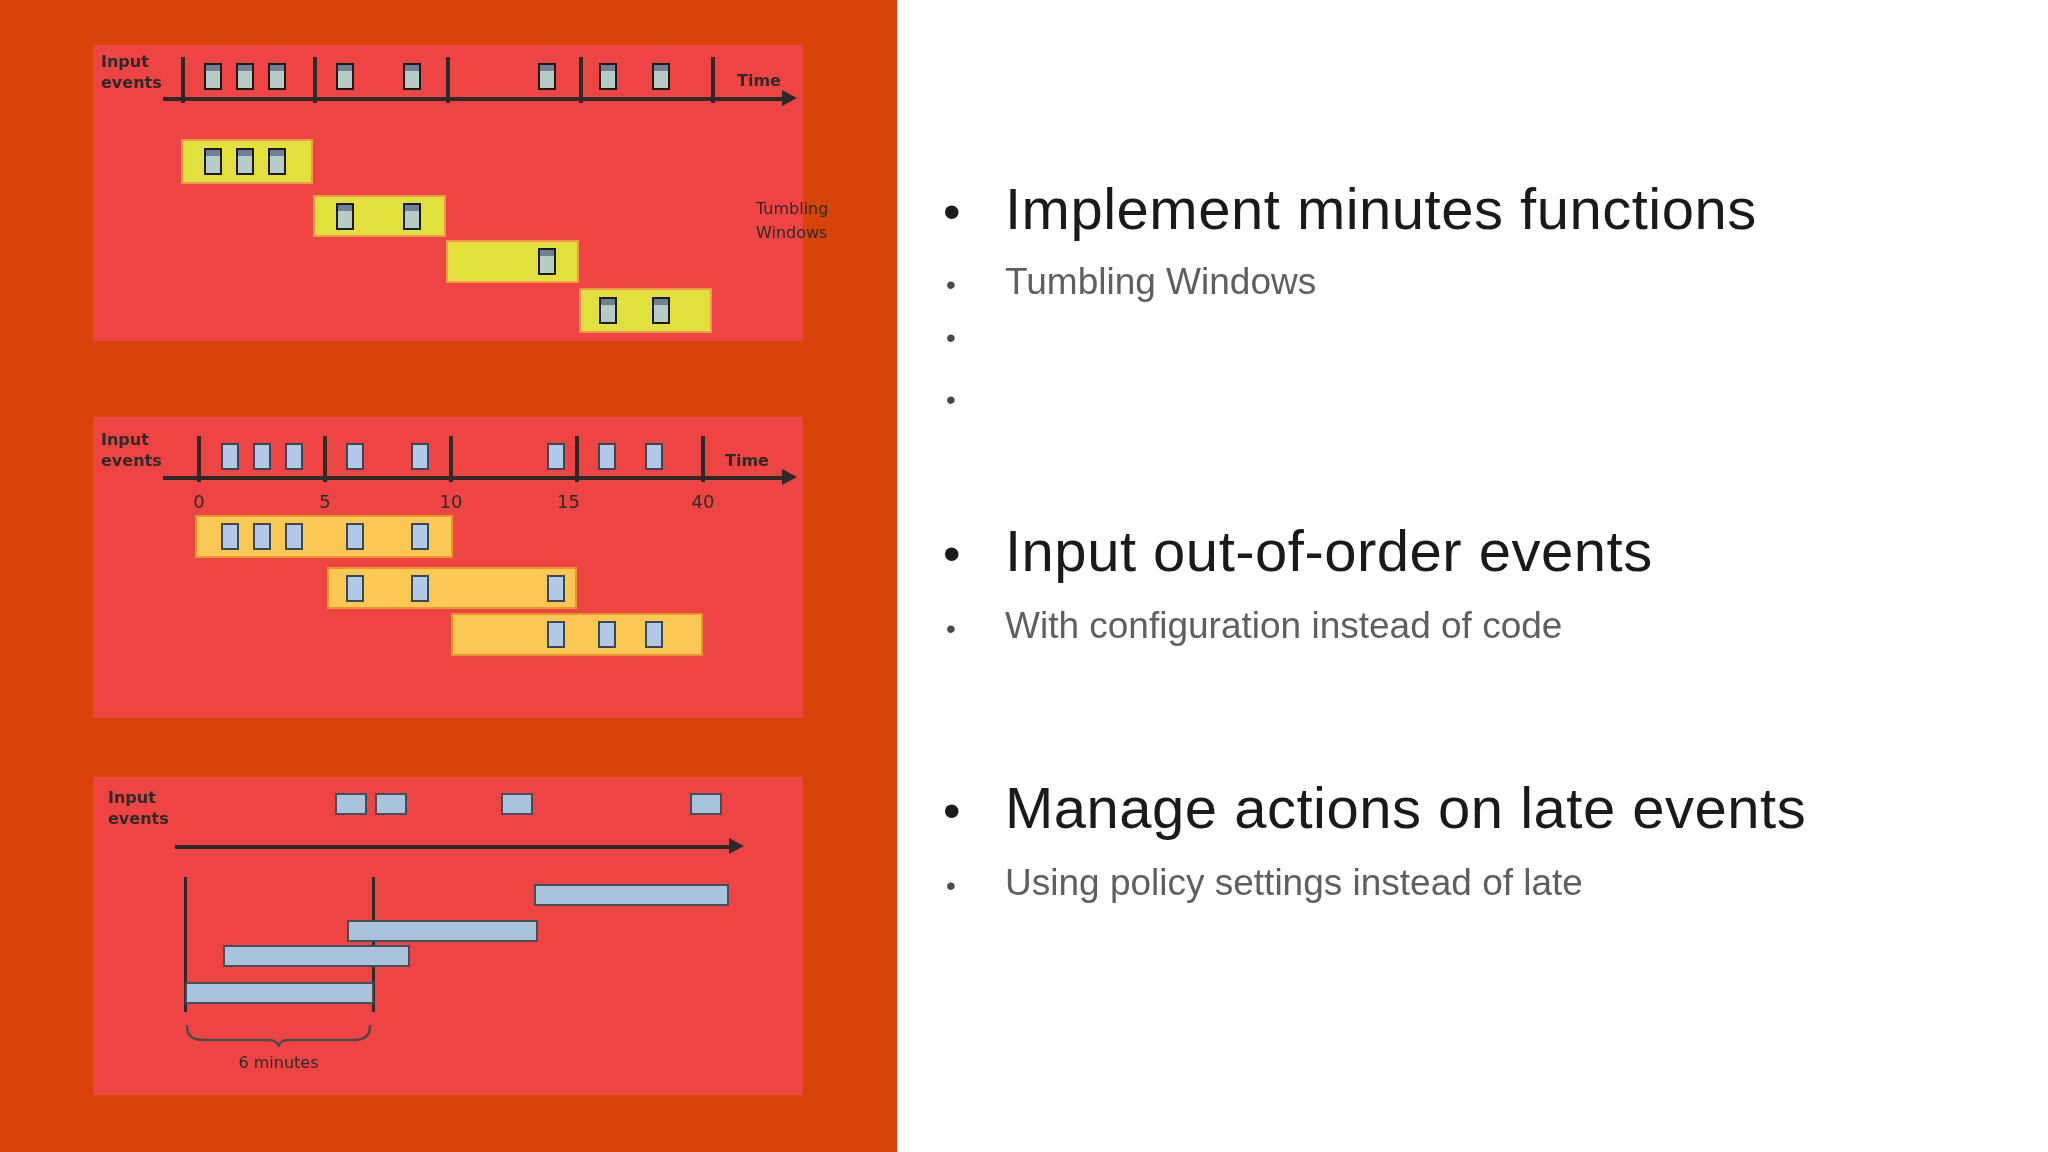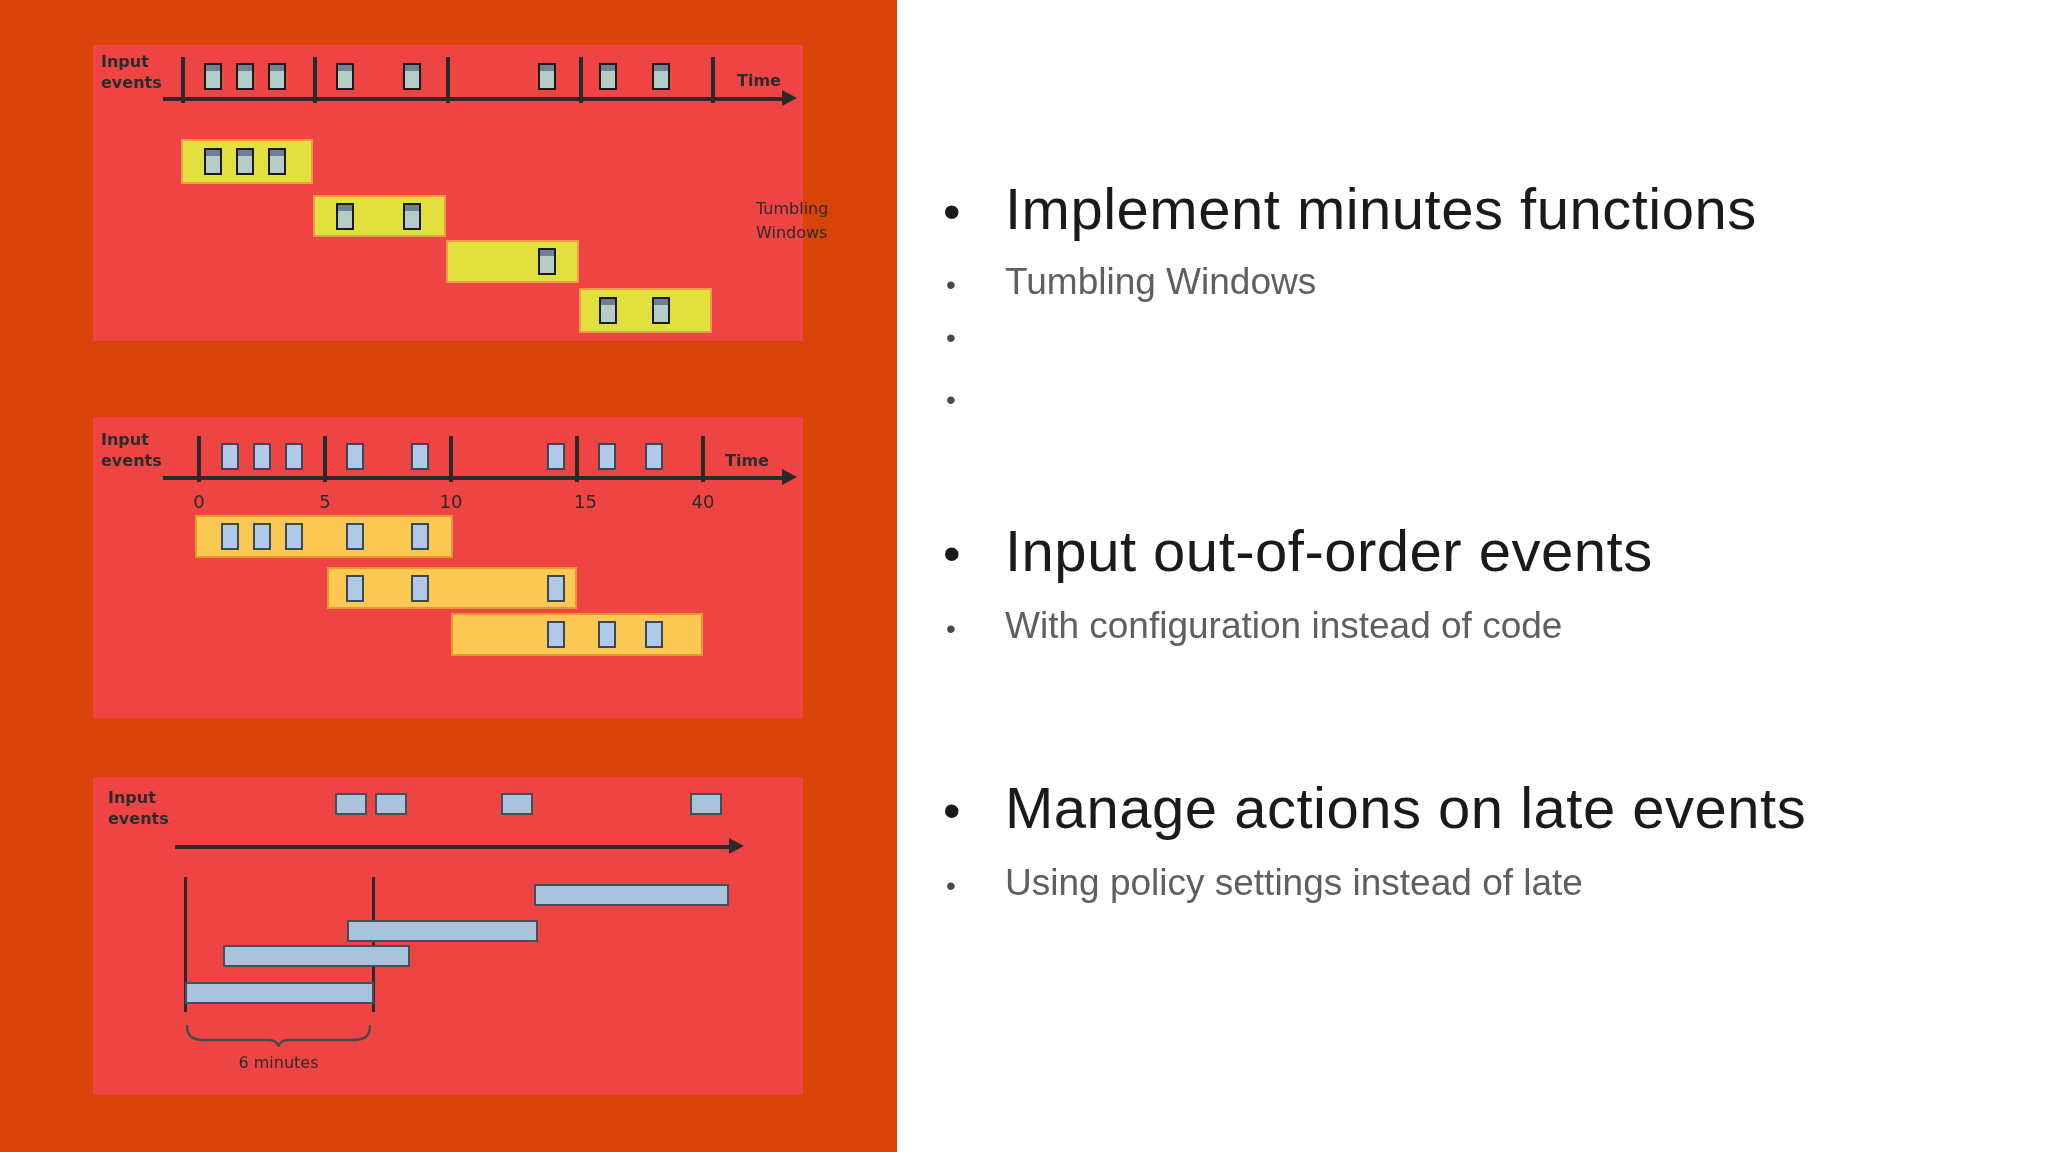--- a/index.html
+++ b/index.html
@@ -68,21 +68,21 @@
         <div class="dg" style="left: 358px; top: 196px; width: 252px; height: 43px; box-sizing: border-box; background: rgb(251, 200, 84); border: 2px solid rgb(232, 150, 47);"></div>
         <div class="dg" style="left: 70px; top: 59px; width: 620px; height: 4px; background: rgb(42, 42, 42);"></div>
         <div class="dg" style="left: 689px; top: 52px; width: 0px; height: 0px; border-top: 8px solid transparent; border-bottom: 8px solid transparent; border-left: 15px solid rgb(42, 42, 42);"></div>
         <div class="dg" style="left: 104px; top: 19px; width: 4px; height: 46px; background: rgb(42, 42, 42);"></div>
         <div class="dg dnum" style="left: 86px; top: 74px; width: 40px; text-align: center;">0</div>
         <div class="dg" style="left: 230px; top: 19px; width: 4px; height: 46px; background: rgb(42, 42, 42);"></div>
         <div class="dg dnum" style="left: 212px; top: 74px; width: 40px; text-align: center;">5</div>
         <div class="dg" style="left: 356px; top: 19px; width: 4px; height: 46px; background: rgb(42, 42, 42);"></div>
         <div class="dg dnum" style="left: 338px; top: 74px; width: 40px; text-align: center;">10</div>
         <div class="dg" style="left: 482px; top: 19px; width: 4px; height: 46px; background: rgb(42, 42, 42);"></div>
-        <div class="dg dnum" style="left: 464px; top: 74px; width: 40px; text-align: right;">15</div>
+        <div class="dg dnum" style="left: 464px; top: 74px; width: 40px; text-align: left;">15</div>
         <div class="dg" style="left: 608px; top: 19px; width: 4px; height: 46px; background: rgb(42, 42, 42);"></div>
         <div class="dg dnum" style="left: 590px; top: 74px; width: 40px; text-align: center;">40</div>
         <div class="dg dlabel" style="left: 632px; top: 33px;">Time</div>
         <div class="dg" style="left: 128px; top: 26px; width: 18px; height: 27px; box-sizing: border-box; border: 2px solid rgb(58, 71, 87); background: rgb(176, 201, 232);"></div>
         <div class="dg" style="left: 160px; top: 26px; width: 18px; height: 27px; box-sizing: border-box; border: 2px solid rgb(58, 71, 87); background: rgb(176, 201, 232);"></div>
         <div class="dg" style="left: 192px; top: 26px; width: 18px; height: 27px; box-sizing: border-box; border: 2px solid rgb(58, 71, 87); background: rgb(176, 201, 232);"></div>
         <div class="dg" style="left: 253px; top: 26px; width: 18px; height: 27px; box-sizing: border-box; border: 2px solid rgb(58, 71, 87); background: rgb(176, 201, 232);"></div>
         <div class="dg" style="left: 318px; top: 26px; width: 18px; height: 27px; box-sizing: border-box; border: 2px solid rgb(58, 71, 87); background: rgb(176, 201, 232);"></div>
         <div class="dg" style="left: 454px; top: 26px; width: 18px; height: 27px; box-sizing: border-box; border: 2px solid rgb(58, 71, 87); background: rgb(176, 201, 232);"></div>
         <div class="dg" style="left: 505px; top: 26px; width: 18px; height: 27px; box-sizing: border-box; border: 2px solid rgb(58, 71, 87); background: rgb(176, 201, 232);"></div>

